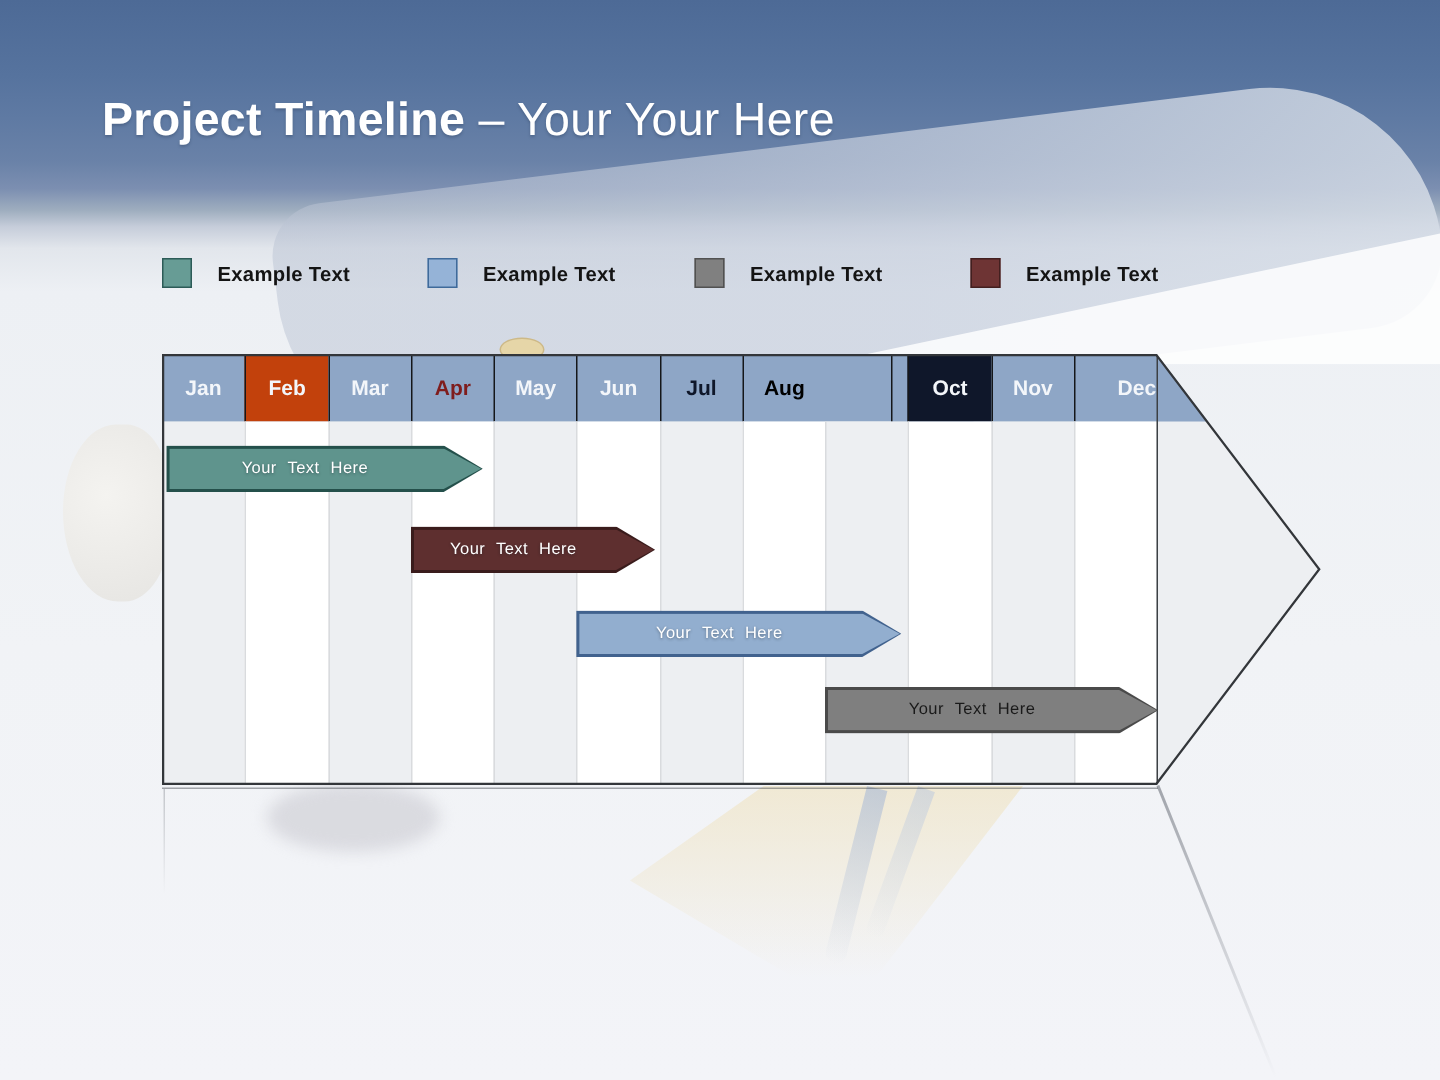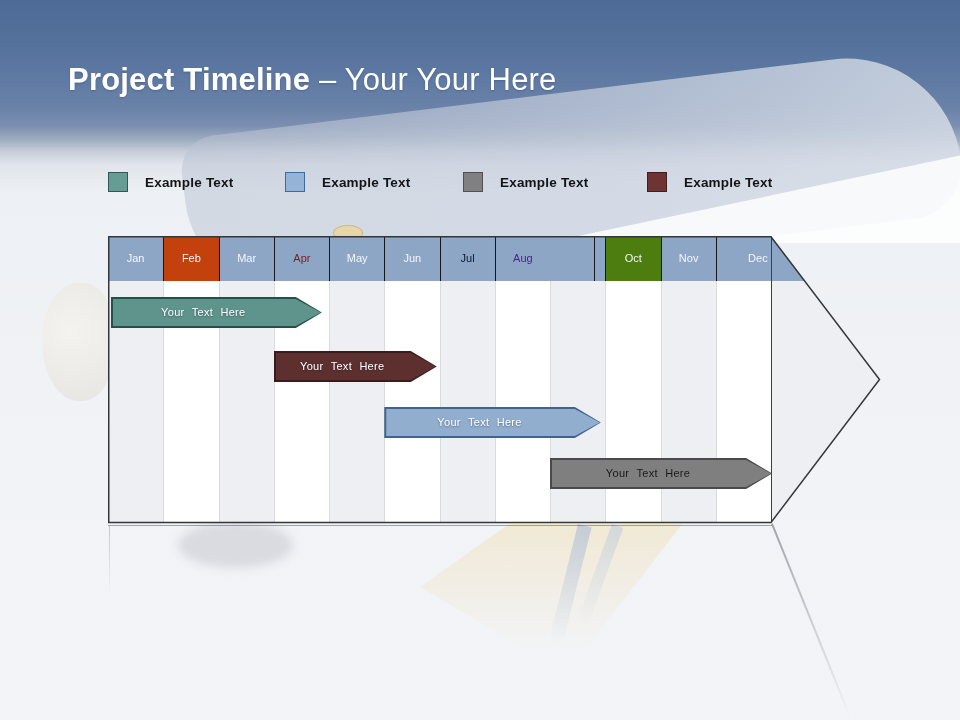--- a/index.html
+++ b/index.html
@@ -51,21 +51,21 @@
   .legend-item{top:168px;z-index:3;display:flex;align-items:center;height:28px;}
   .legend-swatch{width:20px;height:20px;margin-right:17px;box-sizing:border-box;border:1px solid #333;}
   .legend-label{font-size:13.5px;font-weight:bold;color:#141414;letter-spacing:.2px;}
   
   .tl-wrap{left:108px;top:236px;width:773px;height:288px;z-index:2;}
   .tl-clip{position:absolute;left:0;top:0;width:772px;height:287px;
     clip-path:polygon(0 0,663px 0,772px 143.5px,663px 287px,0 287px);
     background:#edeff2;}
   .tl-header-band{position:absolute;left:0;top:0;width:772px;height:45px;}
   .tl-th{position:absolute;top:0;height:45px;line-height:45px;text-align:center;
-    color:#f3f6fa;font-size:11px;box-sizing:border-box;}
+    color:#f3f6fa;font-size:14px;box-sizing:border-box;font-weight:bold;}
   .tl-col{position:absolute;top:45px;height:242px;box-sizing:border-box;}
   .tl-endline{position:absolute;top:0;height:287px;width:1px;background:#3c4044;}
   .tl-outline{position:absolute;left:0;top:0;pointer-events:none;}
   .tassel-in{position:absolute;left:186px;top:44px;width:24px;height:20px;
     background:#d9c697;border-radius:50%;opacity:.38;}
   
   .bar{position:absolute;clip-path:polygon(0 0,calc(100% - 26px) 0,100% 50%,calc(100% - 26px) 100%,0 100%);
     filter:drop-shadow(2px 3px 2px rgba(40,45,55,.30));}
   .bar-fill{position:absolute;left:2px;top:2px;right:1px;bottom:2px;
     clip-path:polygon(0 0,calc(100% - 25px) 0,100% 50%,calc(100% - 25px) 100%,0 100%);}
@@ -121,25 +121,25 @@
       <div class="tl-th" style="left: 110.5px; width: 55.25px; background: rgb(142, 166, 198); color: rgb(243, 246, 250); border-left: 1px solid rgb(21, 23, 26);">Mar</div>
       <div class="tl-col" style="left: 110.5px; width: 55.25px; background: rgb(237, 239, 242); border-left: 1px solid rgb(217, 219, 222);"></div>
       <div class="tl-th" style="left: 165.75px; width: 55.25px; background: rgb(142, 166, 198); color: #7f1d1d; border-left: 1px solid rgb(21, 23, 26);">Apr</div>
       <div class="tl-col" style="left: 165.75px; width: 55.25px; background: rgb(255, 255, 255); border-left: 1px solid rgb(217, 219, 222);"></div>
       <div class="tl-th" style="left: 221px; width: 55.25px; background: rgb(142, 166, 198); color: rgb(243, 246, 250); border-left: 1px solid rgb(21, 23, 26);">May</div>
       <div class="tl-col" style="left: 221px; width: 55.25px; background: rgb(237, 239, 242); border-left: 1px solid rgb(217, 219, 222);"></div>
       <div class="tl-th" style="left: 276.25px; width: 55.25px; background: rgb(142, 166, 198); color: rgb(243, 246, 250); border-left: 1px solid rgb(21, 23, 26);">Jun</div>
       <div class="tl-col" style="left: 276.25px; width: 55.25px; background: rgb(255, 255, 255); border-left: 1px solid rgb(217, 219, 222);"></div>
       <div class="tl-th" style="left: 331.5px; width: 55.25px; background: rgb(142, 166, 198); color: #0f172a; border-left: 1px solid rgb(21, 23, 26);">Jul</div>
       <div class="tl-col" style="left: 331.5px; width: 55.25px; background: rgb(237, 239, 242); border-left: 1px solid rgb(217, 219, 222);"></div>
-      <div class="tl-th" style="left: 386.75px; width: 55.25px; background: rgb(142, 166, 198); color: #4c1d95; border-left: 1px solid rgb(21, 23, 26);">Aug</div>
+      <div class="tl-th" style="left: 386.75px; width: 55.25px; background: rgb(142, 166, 198); color: #000000; border-left: 1px solid rgb(21, 23, 26);">Aug</div>
       <div class="tl-col" style="left: 386.75px; width: 55.25px; background: rgb(255, 255, 255); border-left: 1px solid rgb(217, 219, 222);"></div>
       <div class="tl-th" style="left: 442px; width: 55.25px; background: rgb(142, 166, 198); color: rgb(243, 246, 250); border-left: 1px solid rgb(21, 23, 26); margin-left: 44px;">Sep</div>
       <div class="tl-col" style="left: 442px; width: 55.25px; background: rgb(237, 239, 242); border-left: 1px solid rgb(217, 219, 222);"></div>
-      <div class="tl-th" style="left: 497.25px; width: 55.25px; background: #4d7c0f; color: rgb(243, 246, 250); border-left: 1px solid rgb(21, 23, 26);">Oct</div>
+      <div class="tl-th" style="left: 497.25px; width: 55.25px; background: #0f172a; color: rgb(243, 246, 250); border-left: 1px solid rgb(21, 23, 26);">Oct</div>
       <div class="tl-col" style="left: 497.25px; width: 55.25px; background: rgb(255, 255, 255); border-left: 1px solid rgb(217, 219, 222);"></div>
       <div class="tl-th" style="left: 552.5px; width: 55.25px; background: rgb(142, 166, 198); color: rgb(243, 246, 250); border-left: 1px solid rgb(21, 23, 26);">Nov</div>
       <div class="tl-col" style="left: 552.5px; width: 55.25px; background: rgb(237, 239, 242); border-left: 1px solid rgb(217, 219, 222);"></div>
       <div class="tl-th" style="left: 607.75px; width: 55.25px; background: rgb(142, 166, 198); color: rgb(243, 246, 250); border-left: 1px solid rgb(21, 23, 26); padding-left: 28px;">Dec</div>
       <div class="tl-col" style="left: 607.75px; width: 55.25px; background: rgb(255, 255, 255); border-left: 1px solid rgb(217, 219, 222);"></div>
       <div class="tl-endline" style="left: 663px;"></div>
     </div>
   <div id="bars">
       <div class="bar" style="left: 2.7625px; top: 61px; width: 211.055px; height: 31px; background: rgb(36, 80, 75);">
         <div class="bar-fill" style="background: rgb(95, 148, 141);"></div>

